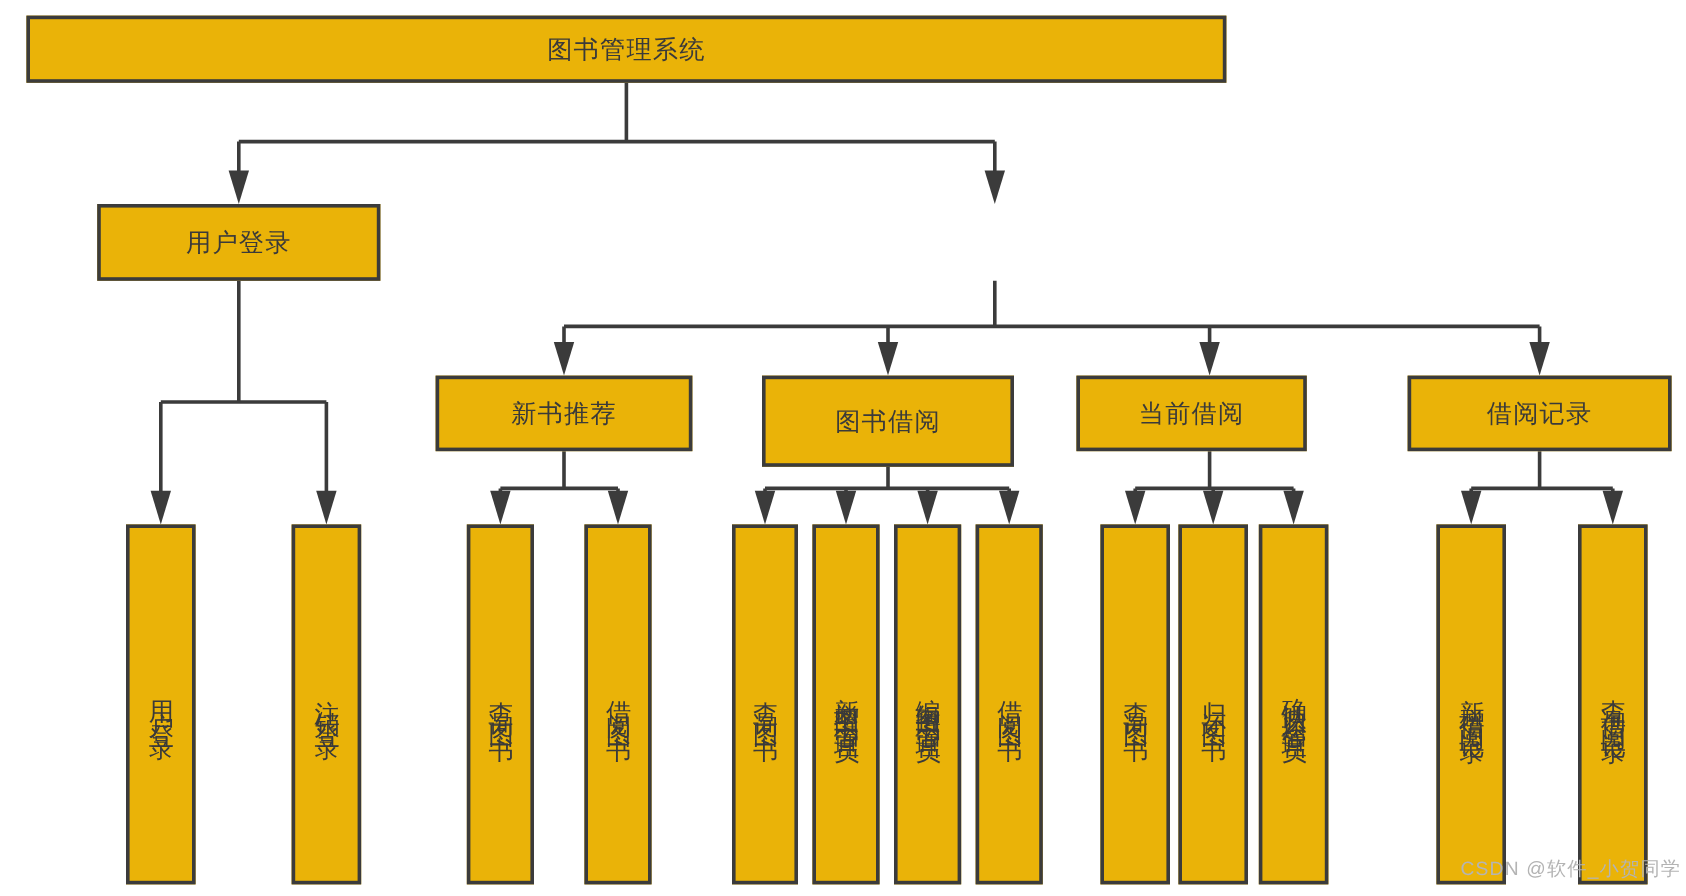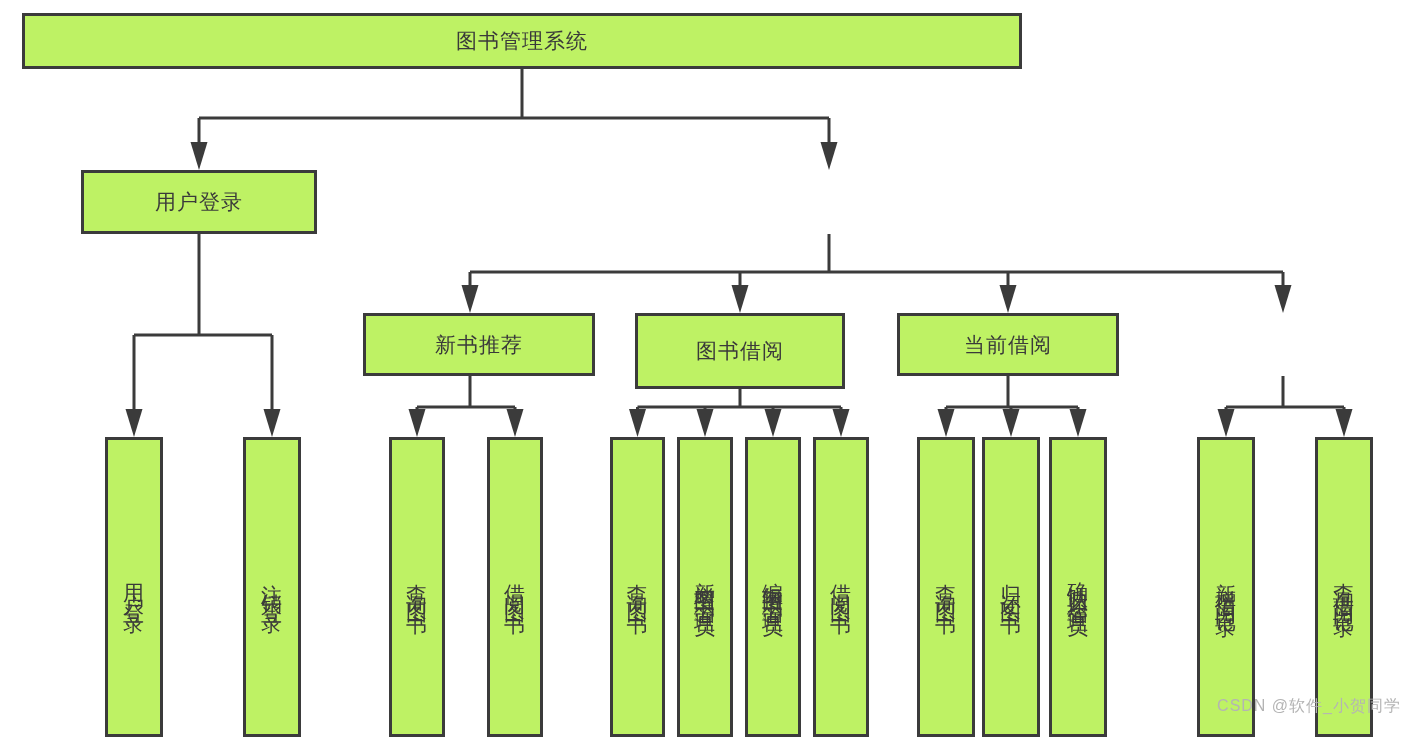--- a/index.html
+++ b/index.html
@@ -17,42 +17,42 @@
     background:var(--bg);
     overflow:hidden;
   }
   .wires{position:absolute;left:0;top:0;z-index:1;}
   .wires path.w{stroke:var(--line);stroke-width:3;fill:none;}
   .wires path.a{fill:var(--line);stroke:none;}
   .box{
     position:absolute;
     box-sizing:border-box;
     border:3px solid var(--border);
-    background:#bef264;
+    background:#eab308;
     display:flex;align-items:center;justify-content:center;
     z-index:2;
   }
   .lbl{
     color:var(--text);
     font-size:21px;
     letter-spacing:1px;
     white-space:nowrap;
   }
   .vlbl{
     color:var(--text);
     font-size:21px;
     writing-mode:vertical-rl;
     text-orientation:mixed;
     letter-spacing:10px;
     line-height:1;
     white-space:nowrap;
   }
   .watermark{
     position:absolute;
-    right:4px;top:696px;
+    right:4px;top:714px;
     font-size:16px;
     color:var(--wm);
     z-index:3;
     letter-spacing:1px;
     white-space:nowrap;
   }
 </style>
 </head>
 <body>
 
@@ -95,28 +95,31 @@
   </svg>
 
   <div class="box" style="left:22px;top:13px;width:1000px;height:56px">
     <span class="lbl">图书管理系统</span>
   </div>
 
   <div class="box" style="left:81px;top:170px;width:236px;height:64px">
     <span class="lbl">用户登录</span>
   </div>
 
-  <div class="box" style="left:363px;top:313px;width:232px;height:63px">
+  <div class="box" style="left:363px;top:313px;width:214px;height:63px">
     <span class="lbl">新书推荐</span>
   </div>
   <div class="box" style="left:635px;top:313px;width:210px;height:76px">
     <span class="lbl">图书借阅</span>
   </div>
-  <div class="box" style="left:897px;top:313px;width:222px;height:63px">
+  <div class="box" style="left:897px;top:313px;width:192px;height:63px">
     <span class="lbl">当前借阅</span>
+  </div>
+  <div class="box" style="left:1173px;top:313px;width:220px;height:63px">
+    <span class="lbl">借阅记录</span>
   </div>
 
   <div class="box" style="left:105px;top:437px;width:58px;height:300px">
     <span class="vlbl">用户登录</span>
   </div>
   <div class="box" style="left:243px;top:437px;width:58px;height:300px">
     <span class="vlbl">注销登录</span>
   </div>
 
   <div class="box" style="left:389px;top:437px;width:56px;height:300px">

